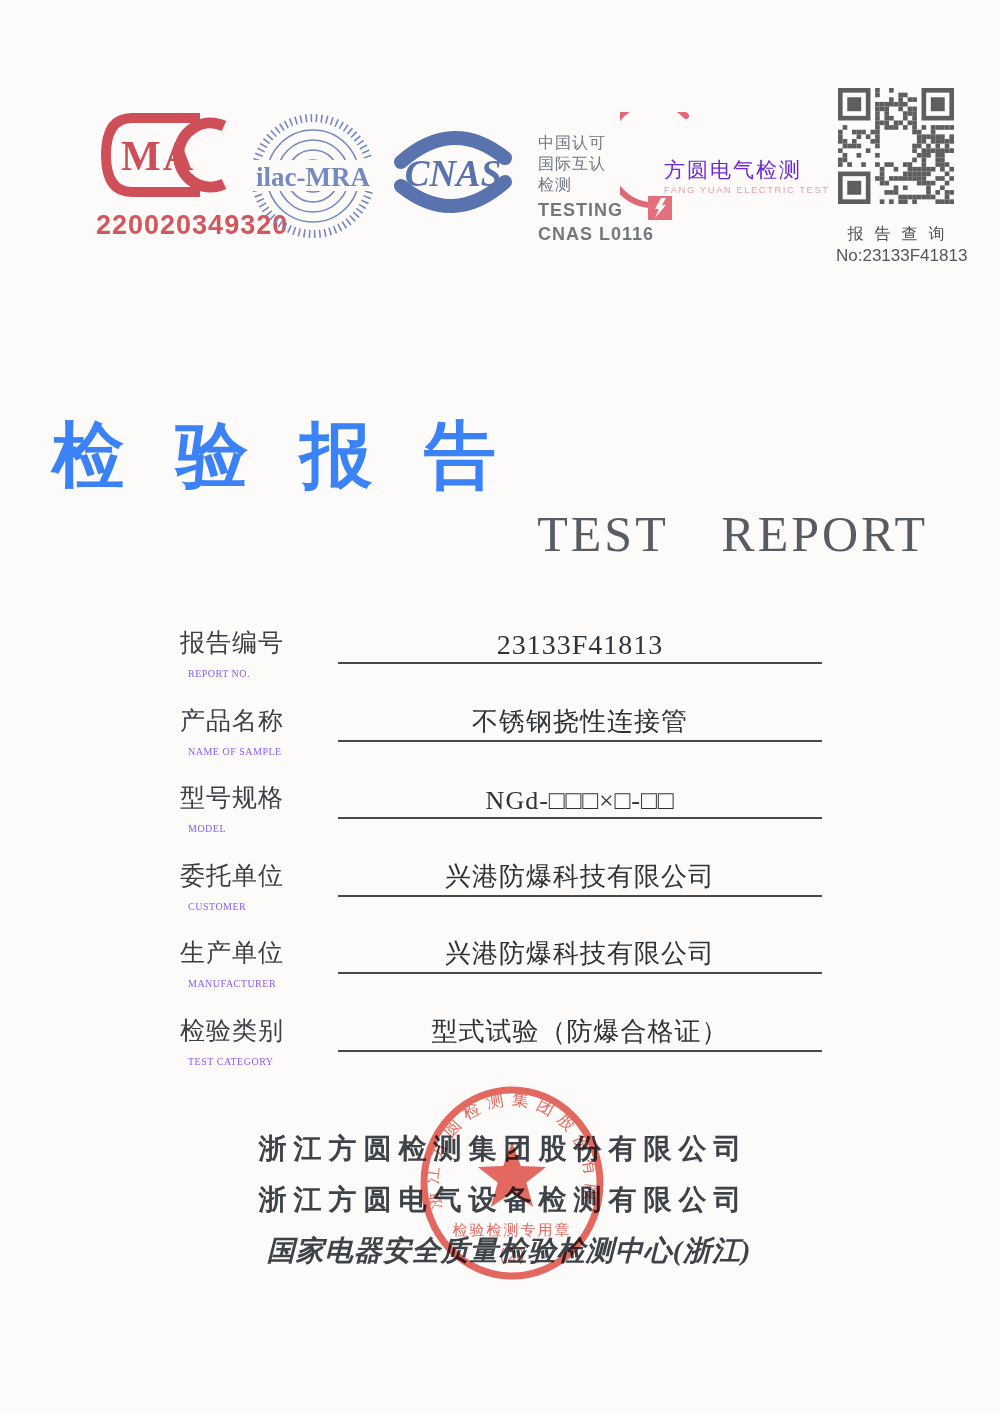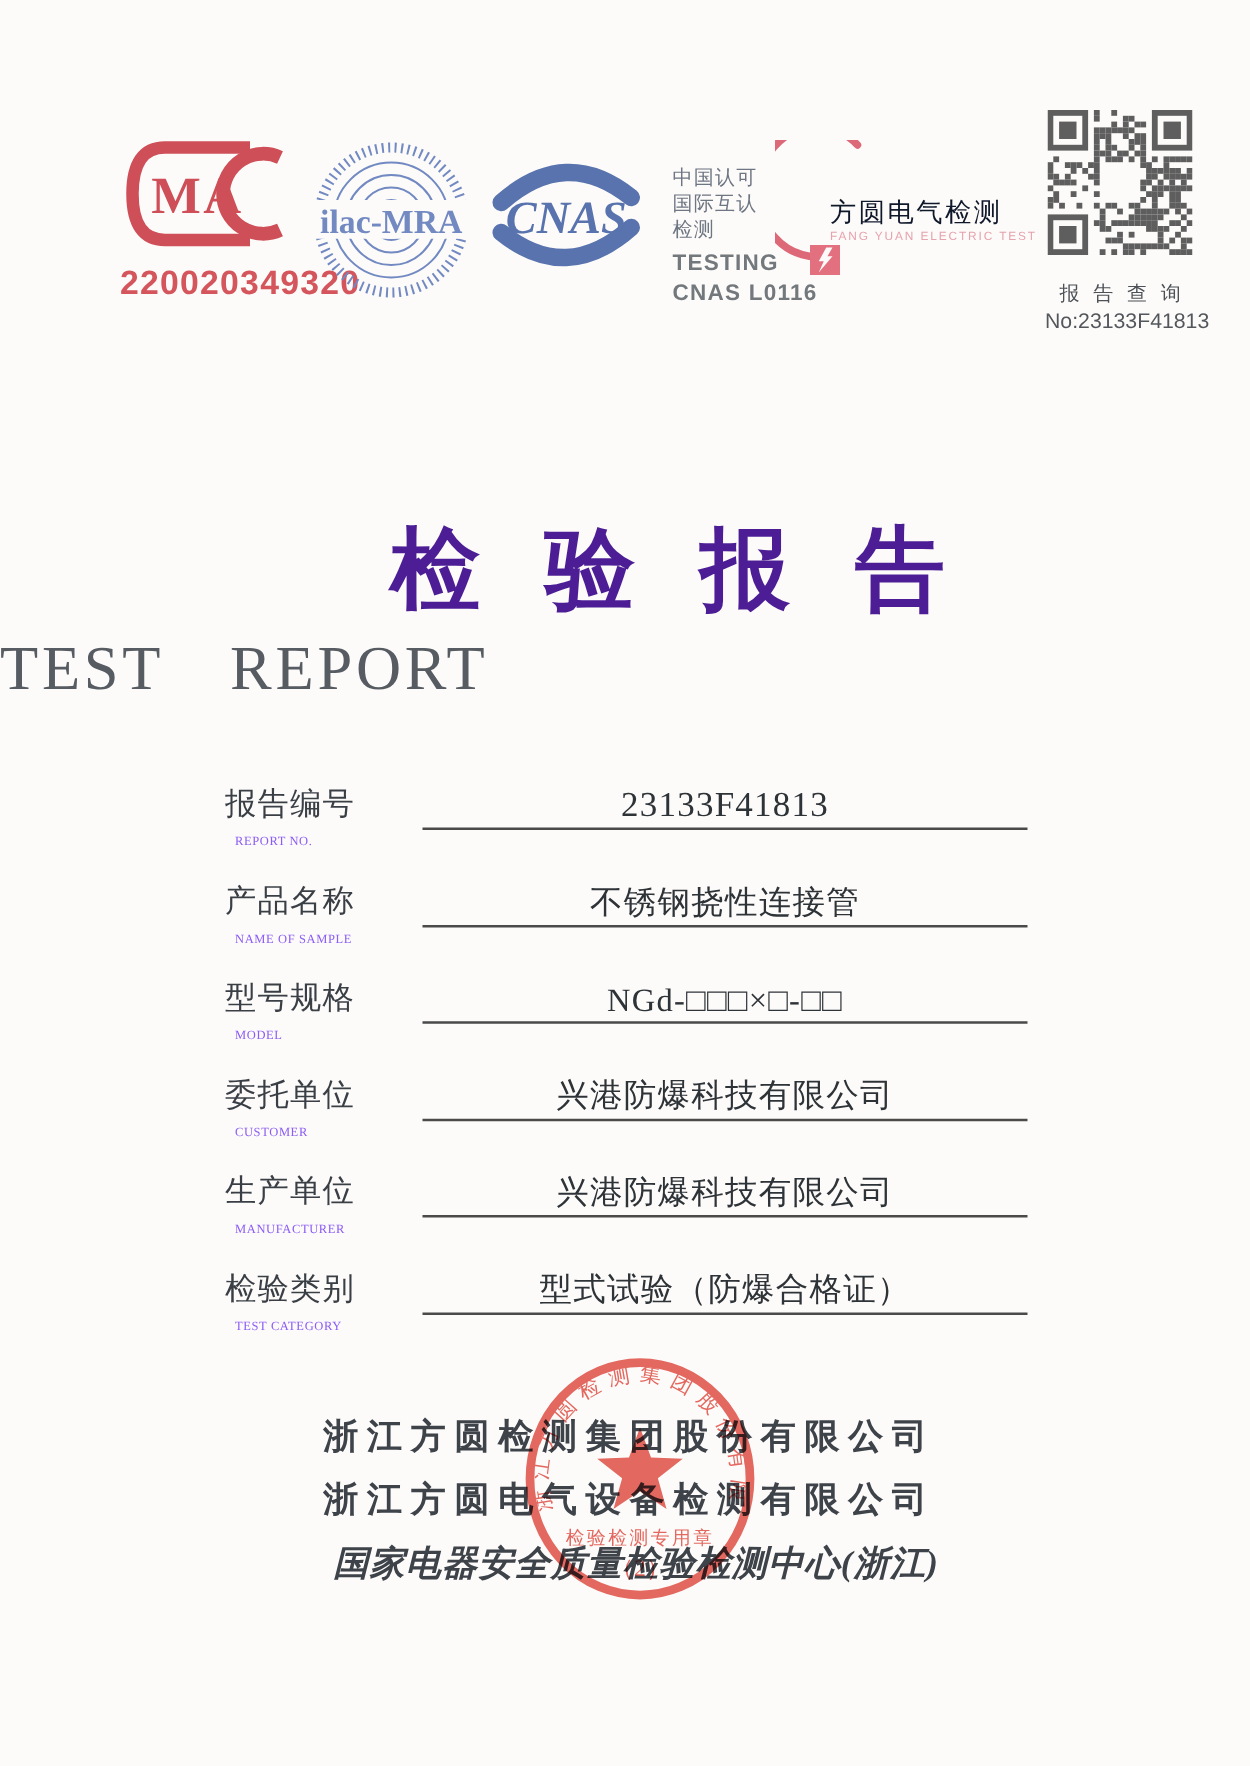--- a/index.html
+++ b/index.html
@@ -18,36 +18,36 @@
   .hdr-block{position:absolute;}
   .cma{left:96px;top:110px;width:150px;text-align:left;}
   .cma-num{margin-top:6px;font-family:"Liberation Sans",sans-serif;font-weight:bold;
     font-size:27px;letter-spacing:1px;color:#d4555c;}
   .ilac{left:250px;top:106px;}
   .cnas{left:392px;top:126px;display:flex;}
   .cnas-side{margin-left:24px;padding-top:6px;font-family:"Liberation Sans",sans-serif;}
   .cnas-zh{font-size:16px;line-height:21px;color:#6e7683;letter-spacing:1px;}
   .cnas-en{margin-top:6px;font-size:18px;line-height:18px;font-weight:bold;color:#73787d;letter-spacing:1px;}
   .fy{left:620px;top:112px;width:190px;}
-  .fy-title{position:absolute;left:44px;top:44px;font-size:21px;letter-spacing:2px;color:#0f172a;
+  .fy-title{position:absolute;left:44px;top:44px;font-size:21px;letter-spacing:2px;color:#6d28d9;
     font-family:"Liberation Sans",sans-serif;}
   .fy-sub{position:absolute;left:44px;top:72px;font-size:9.5px;letter-spacing:1.5px;color:#e6a2ad;
     font-family:"Liberation Sans",sans-serif;white-space:nowrap;}
   .qr{left:836px;top:88px;width:120px;text-align:center;}
   .qr-caption{margin-top:16px;font-size:16px;color:#4c5157;letter-spacing:11px;padding-left:11px;
     font-family:"DejaVu Sans",sans-serif;}
   .qr-number{margin-top:1px;font-size:17px;color:#53575c;font-family:"Liberation Sans",sans-serif;}
   
   .title-zh{
-    position:absolute;left:0;top:408px;width:808px;text-align:right;
-    font-size:72px;font-weight:600;color:#4c1d95;
+    position:absolute;left:0;top:408px;width:808px;text-align:left;
+    font-size:72px;font-weight:600;color:#3b82f6;
     letter-spacing:52px;padding-left:52px;box-sizing:border-box;
   }
   .title-en{
-    position:absolute;left:0;top:505px;width:928px;text-align:left;
+    position:absolute;left:0;top:505px;width:928px;text-align:right;
     font-size:50px;color:#575c63;letter-spacing:3px;word-spacing:38px;
   }
   
   .form{position:absolute;left:180px;top:626px;width:645px;}
   .frow{position:relative;height:77.5px;}
   .flabel-zh{position:absolute;left:0;top:0;font-size:25px;color:#3a3f46;letter-spacing:1px;}
   .flabel-en{position:absolute;left:8px;top:42px;font-size:10px;color:#8b5cf6;letter-spacing:0.5px;white-space:nowrap;}
   .fvalue{
     position:absolute;left:158px;top:0;width:484px;height:38px;
     border-bottom:2px solid #4a4a4a;

